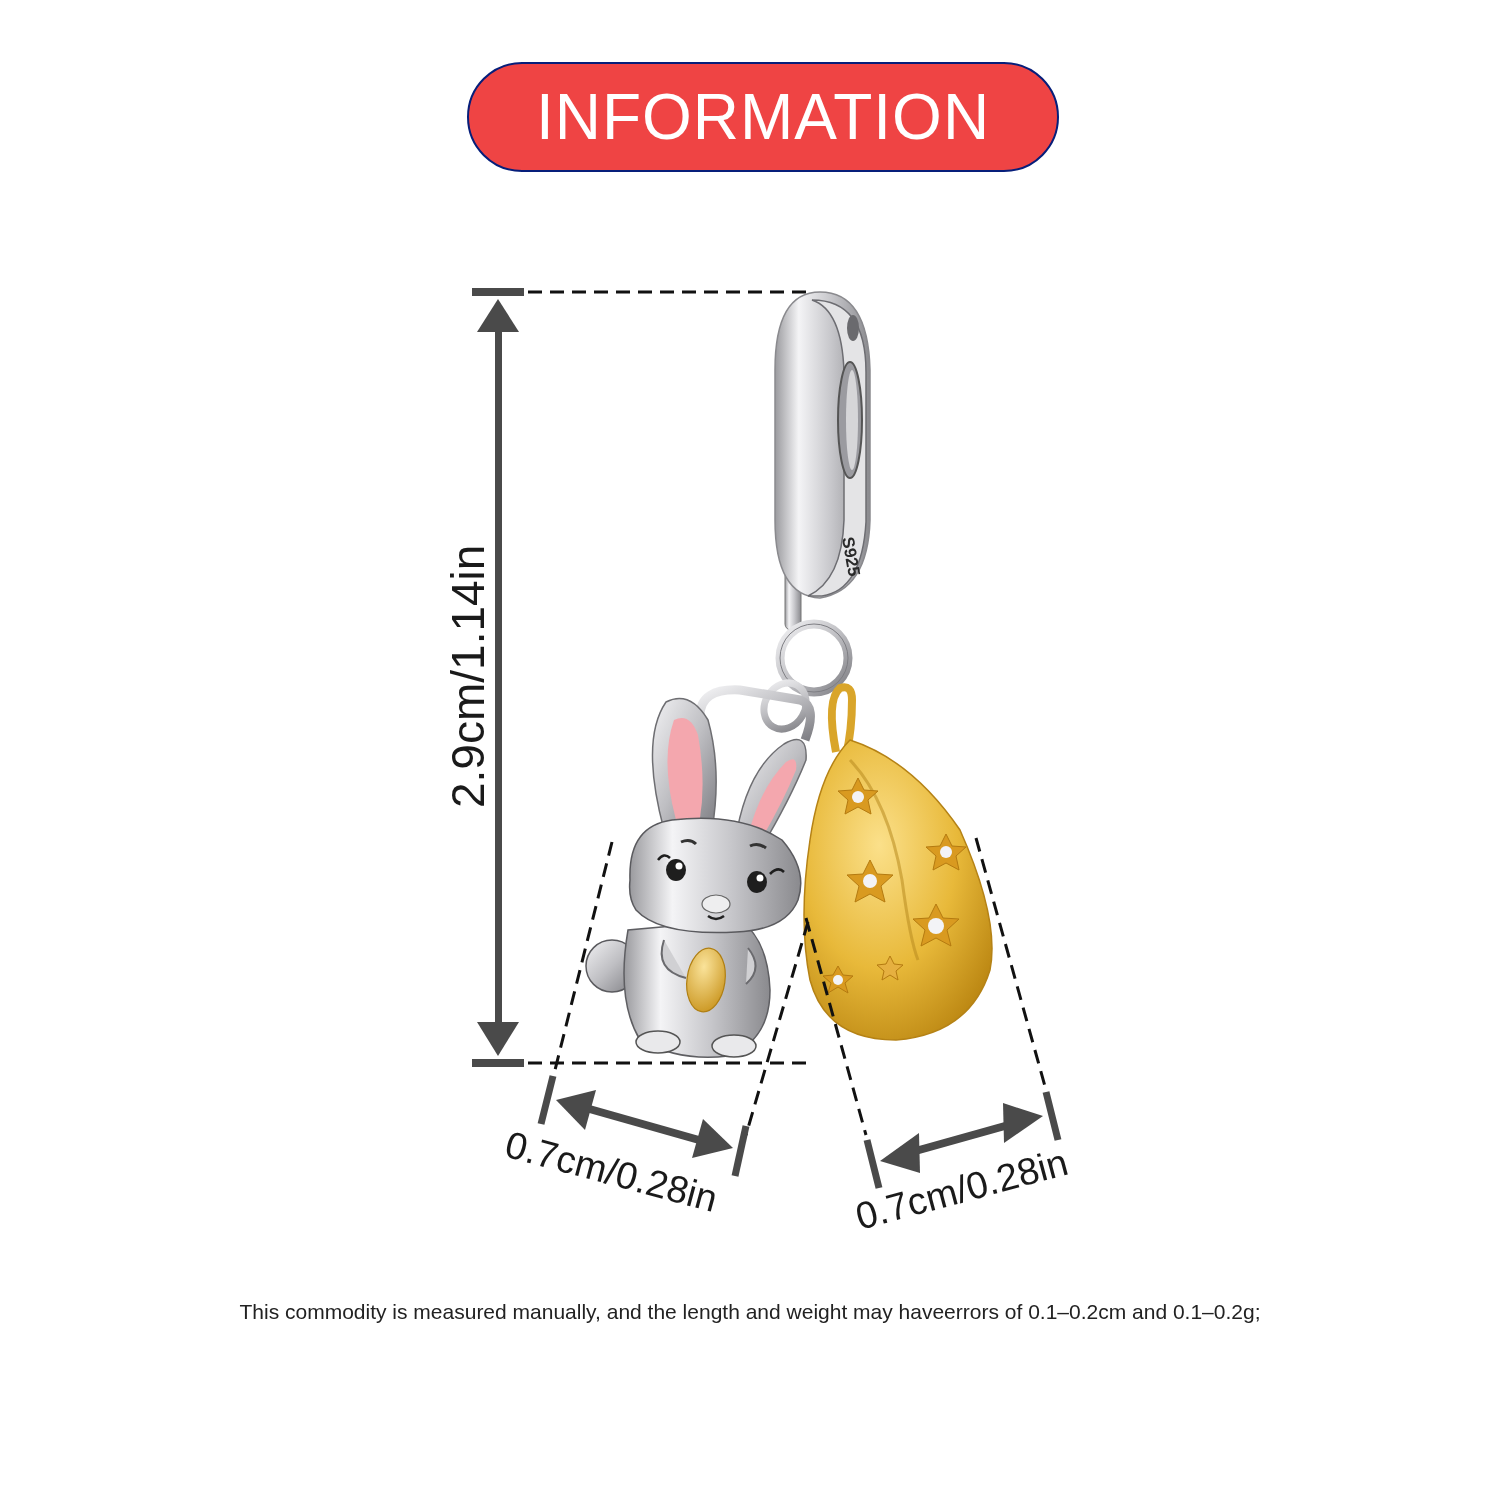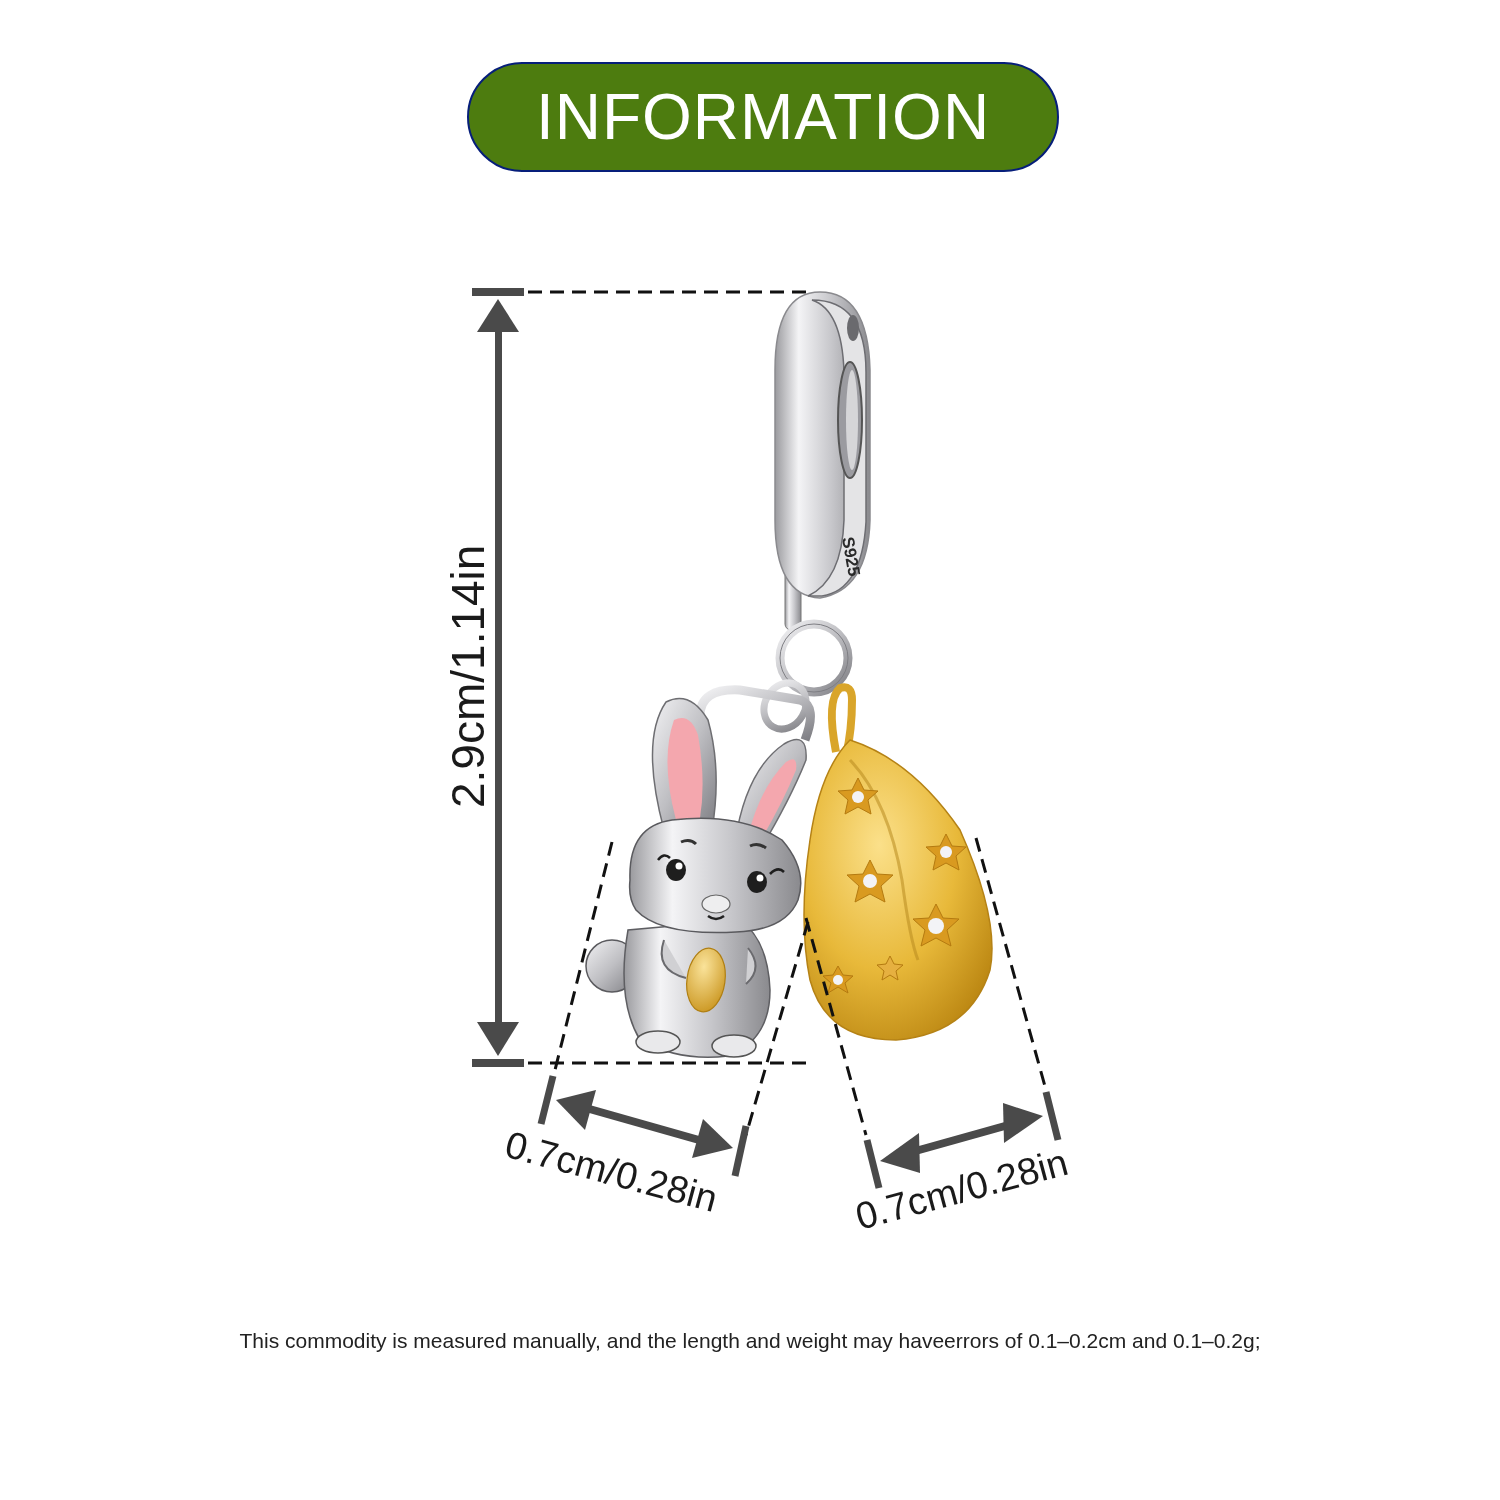--- a/index.html
+++ b/index.html
@@ -1,29 +1,29 @@
 <!DOCTYPE html>
 <html><head>
 <meta charset="utf-8">
 <style>
   html, body { margin: 0; padding: 0; background: #ffffff; }
   body { width: 1500px; height: 1500px; position: relative; overflow: hidden;
          font-family: "Liberation Sans", "DejaVu Sans", sans-serif; }
   .banner {
     position: absolute; left: 467px; top: 62px; width: 592px; height: 110px;
-    background: #4d7c0f; border-radius: 55px; box-sizing: border-box;
+    background: #ef4444; border-radius: 55px; box-sizing: border-box;
     border: 2px solid #061e7a;
     display: flex; align-items: center; justify-content: center;
   }
   .banner-text { color: #ffffff; font-size: 64px; font-weight: normal; letter-spacing: 1px; }
   svg.art { position: absolute; left: 0; top: 0; }
   .dim-text { fill: #1a1a1a; font-family: "Liberation Sans", "DejaVu Sans", sans-serif; font-weight: normal; }
   .disclaimer {
     position: absolute; left: 0; top: 1292px; width: 1500px; text-align: center;
-    color: #222222; font-size: 21px; line-height: 40px; margin-top: 29px;
+    color: #222222; font-size: 21px; line-height: 40px;
   }
   .disclaimer div { white-space: nowrap; }
 </style>
 </head>
 <body>
 
 <div class="banner">
   <span class="banner-text">INFORMATION</span>
 </div>
 

